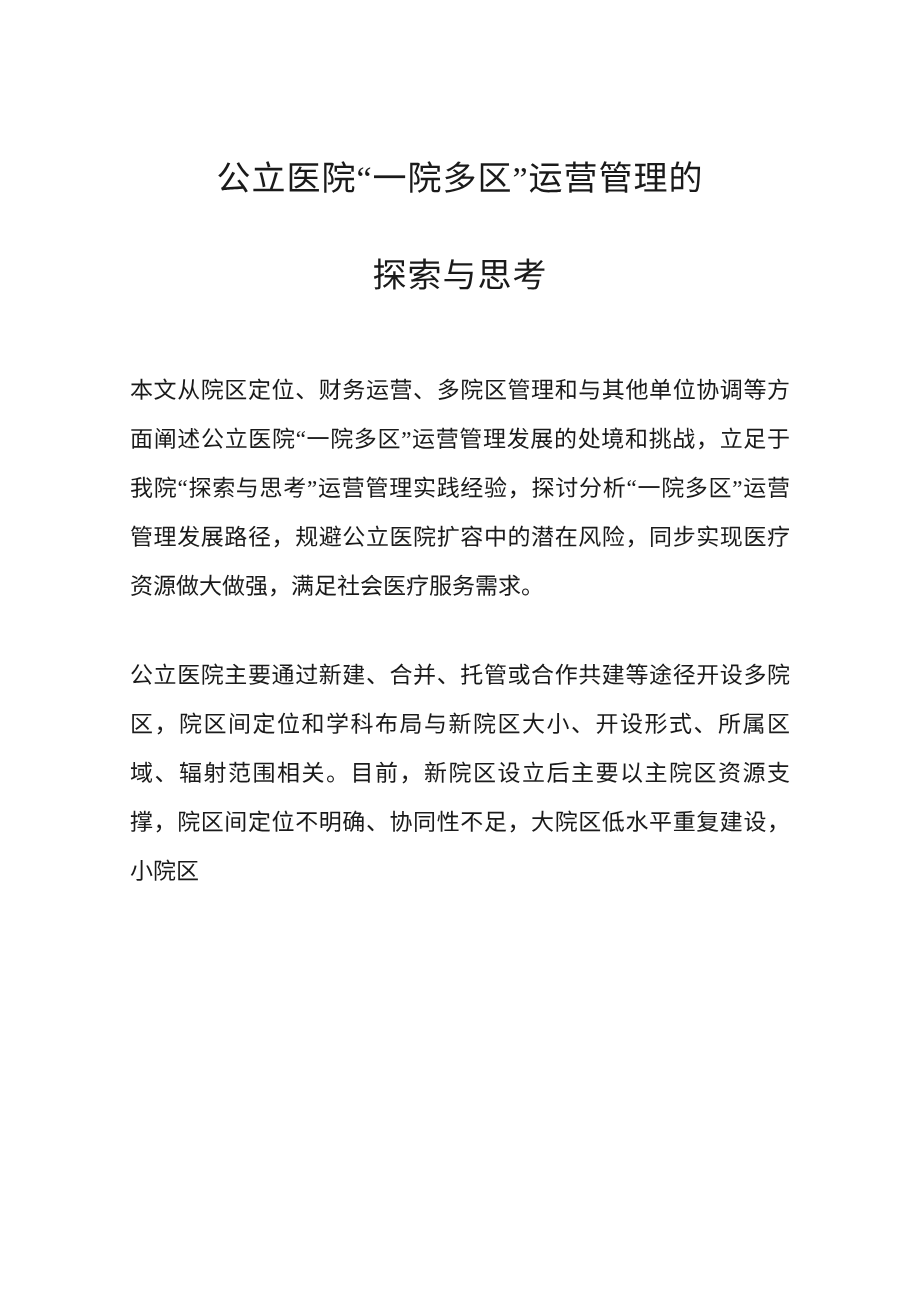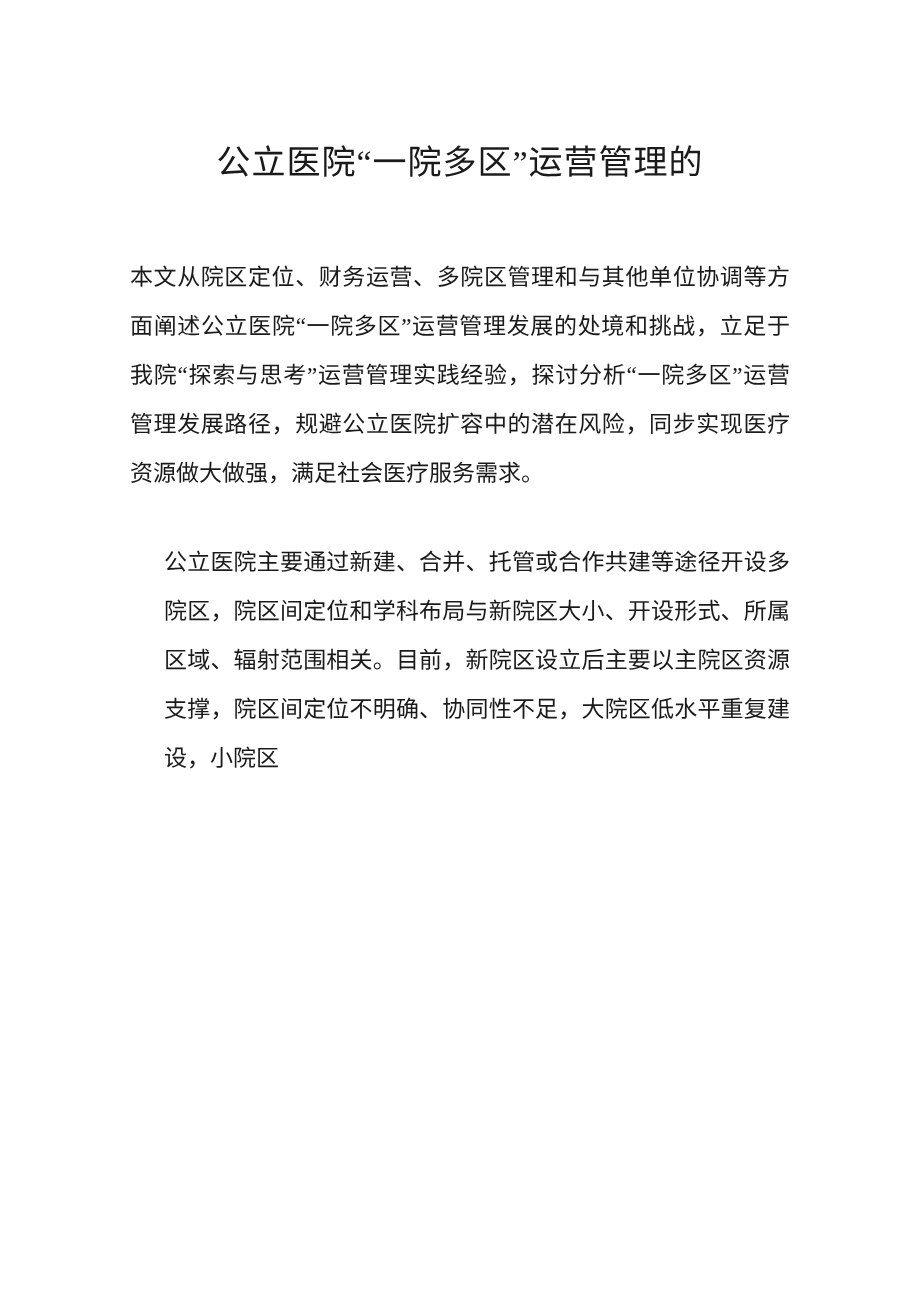--- a/index.html
+++ b/index.html
@@ -8,21 +8,21 @@
     background: #ffffff;
   }
   .page {
     position: relative;
     width: 920px;
     height: 1301px;
     margin: 0 auto;
     background: #ffffff;
     overflow: hidden;
     box-sizing: border-box;
-    padding: 0 130px;
+    padding: 16px 130px;
     font-family: "Liberation Serif", "DejaVu Serif", serif;
     color: #1a1a1a;
   }
   .doc-title {
     margin: 114px 0 0 0;
     font-size: 34px;
     font-weight: normal;
     line-height: 97px;
     text-align: center;
     letter-spacing: 1px;
@@ -44,30 +44,30 @@
     margin-top: 97px;
   }
   .section-heading {
     font-size: 23px;
     font-weight: normal;
     line-height: 49px;
     margin: 0;
   }
   .body-para {
     margin-top: 40px;
-    margin-left: 34px;
   }
 </style>
 </head>
 <body>
 
 <div class="page">
 
   <h1 class="doc-title">
     <span class="title-line">公立医院“一院多区”运营管理的</span>
+    <span class="title-line">探索与思考</span>
   </h1>
 
   <p class="body-text abstract-para">本文从院区定位、财务运营、多院区管理和与其他单位协调等方面阐述公立医院“一院多区”运营管理发展的处境和挑战，立足于我院“探索与思考”运营管理实践经验，探讨分析“一院多区”运营管理发展路径，规避公立医院扩容中的潜在风险，同步实现医疗资源做大做强，满足社会医疗服务需求。</p>
 
 
   <p class="body-text body-para">公立医院主要通过新建、合并、托管或合作共建等途径开设多院区，院区间定位和学科布局与新院区大小、开设形式、所属区域、辐射范围相关。目前，新院区设立后主要以主院区资源支撑，院区间定位不明确、协同性不足，大院区低水平重复建设，小院区</p>
 
 </div>
 
 </body></html>

